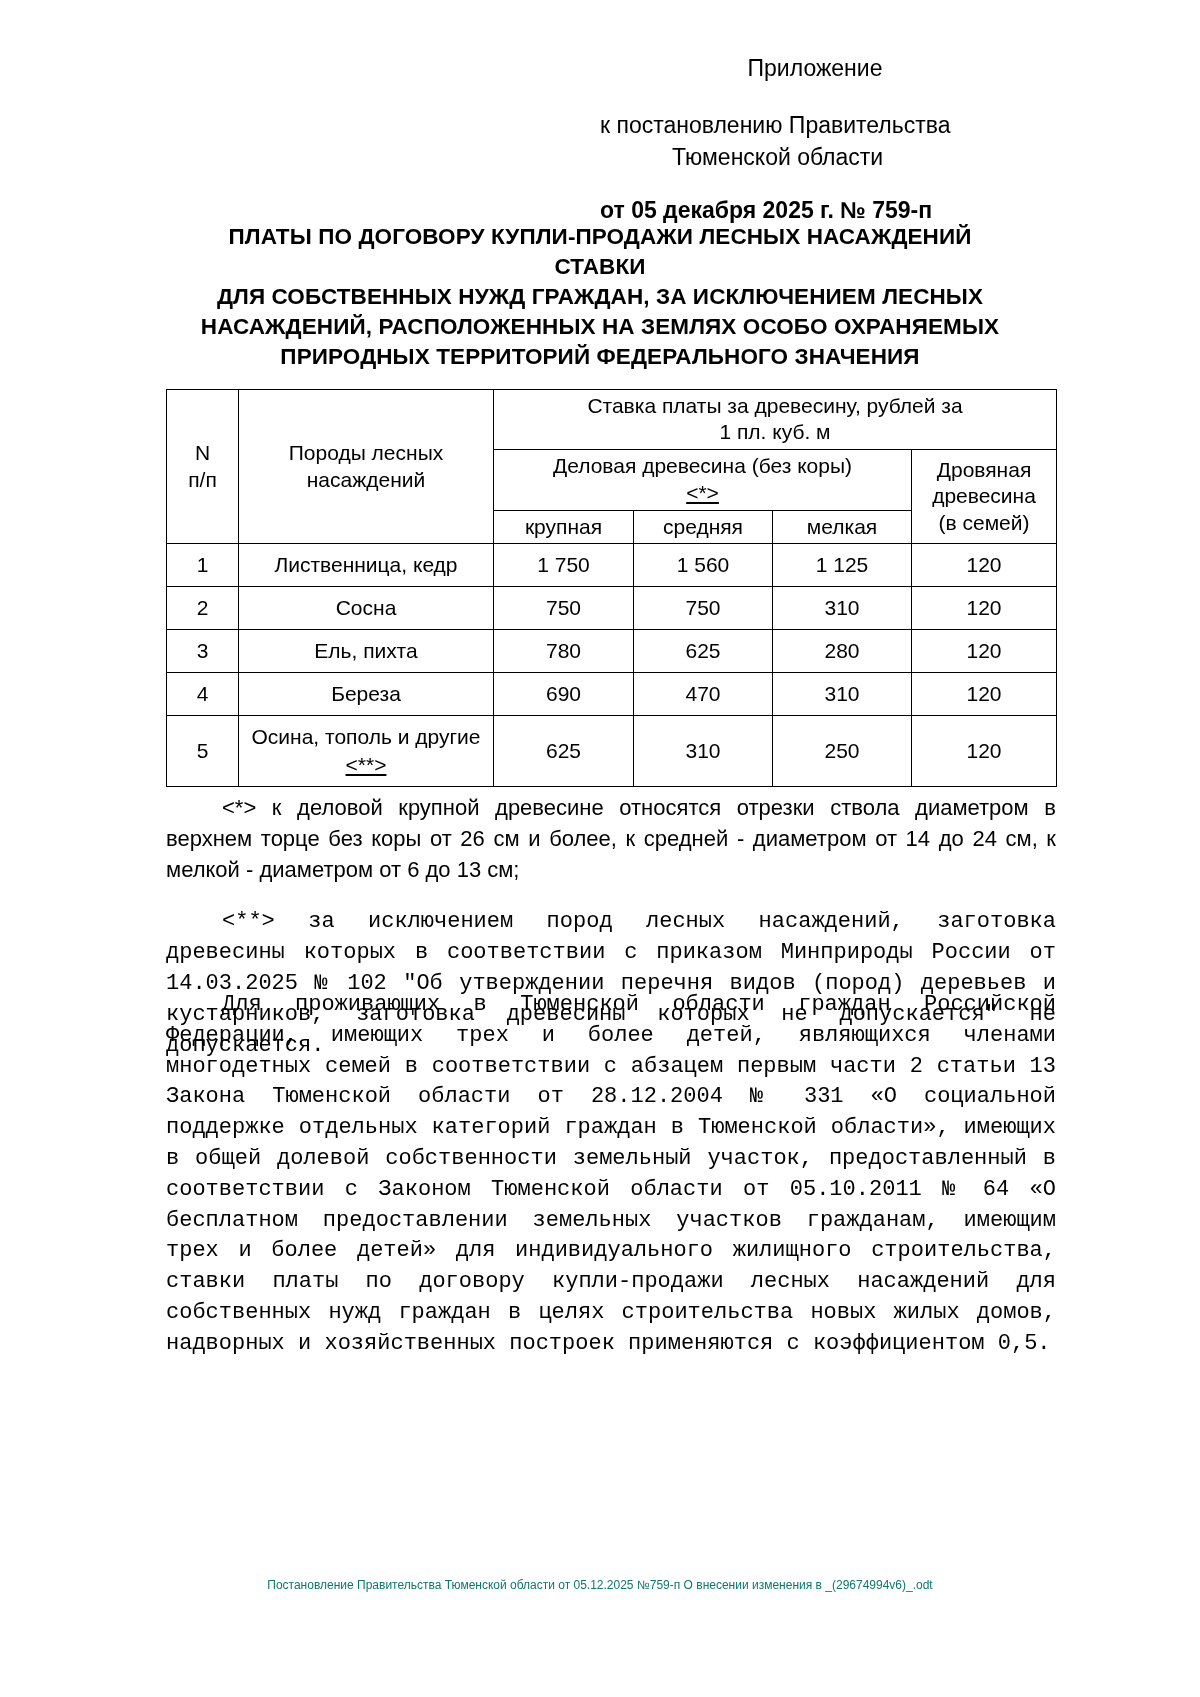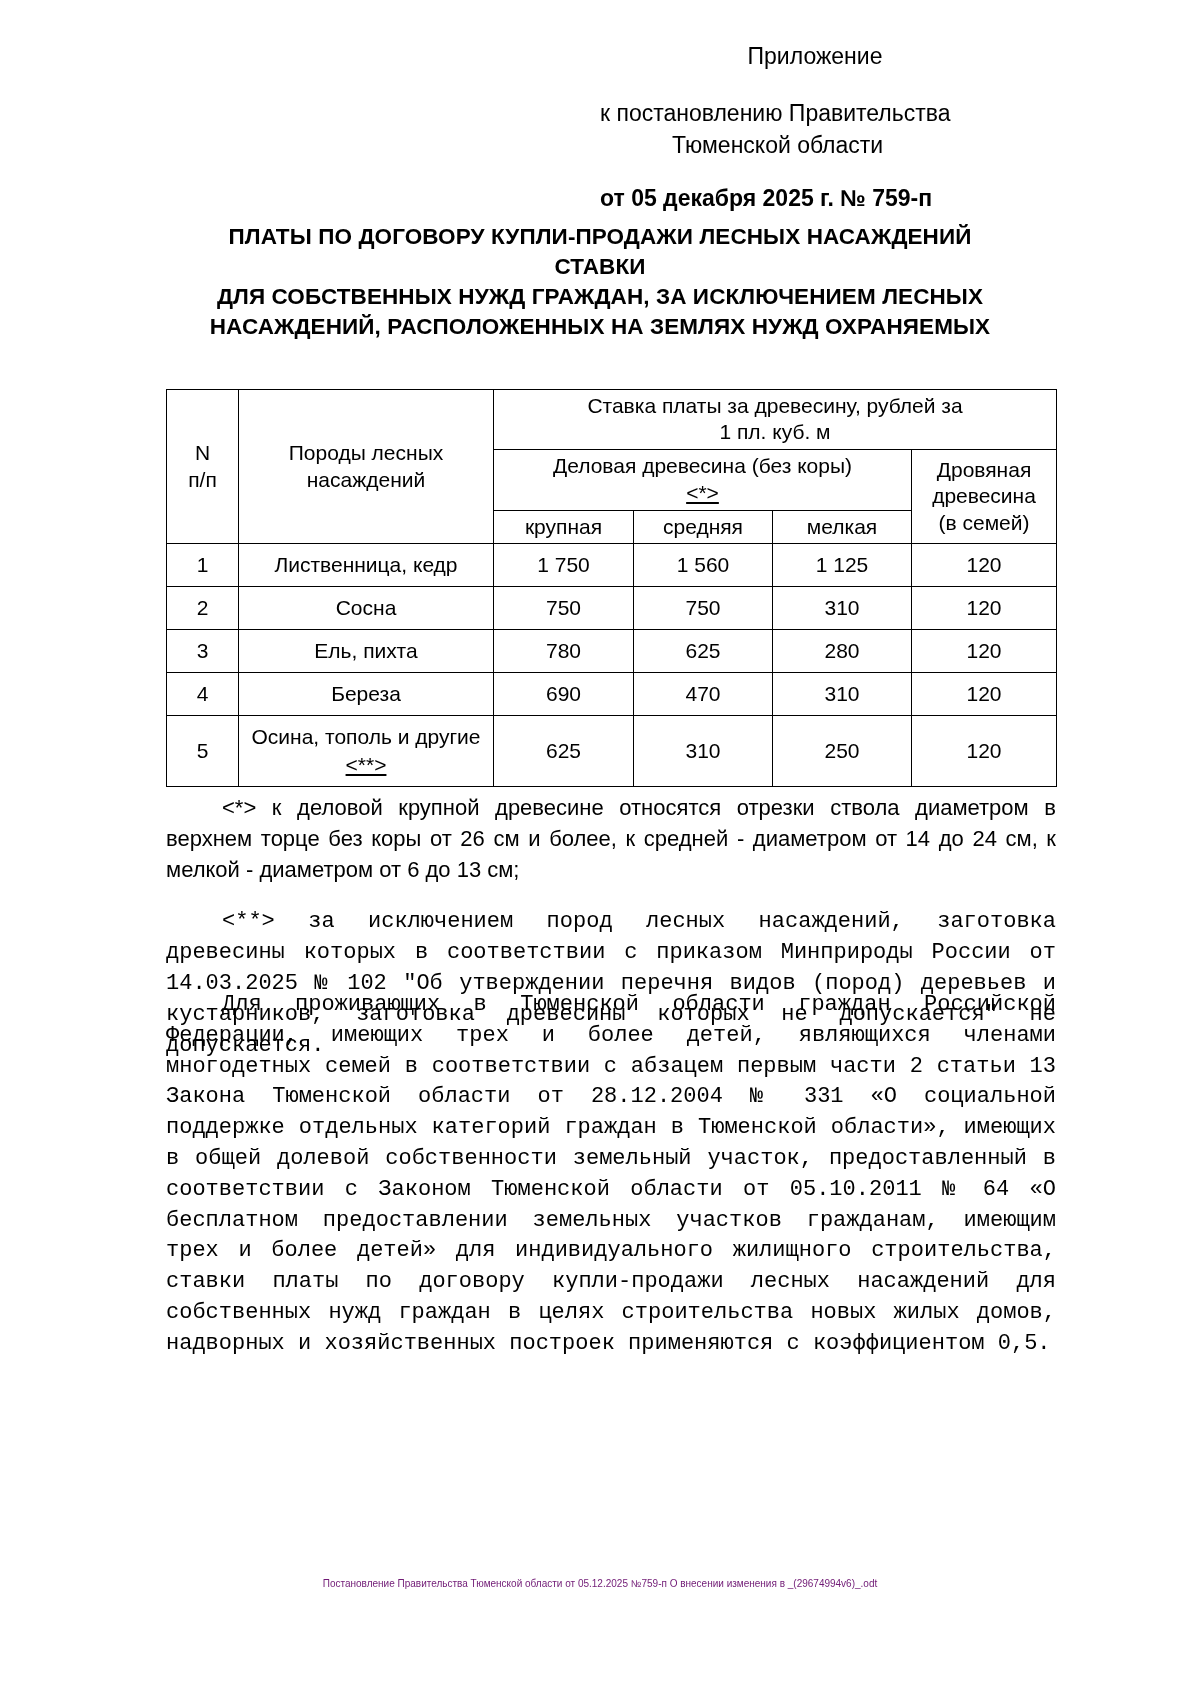--- a/index.html
+++ b/index.html
@@ -21,21 +21,21 @@
     background: #ffffff;
     box-sizing: border-box;
     padding: 0;
     overflow: hidden;
   }
 
   
   .appendix-block {
     position: absolute;
     left: 600px;
-    top: 40px;
+    top: 52px;
     width: 480px;
     font-size: 23px;
     line-height: 1.42;
   }
   .appendix-line-centered {
     text-align: center;
     width: 430px;
   }
   .appendix-line {
     text-align: left;
@@ -120,41 +120,42 @@
   #notes { top: 793px; }
   #main-para { top: 990px; }
 
   
   .footer {
     position: absolute;
     left: 0;
     top: 1578px;
     width: 1200px;
     text-align: center;
-    font-size: 10px;
-    color: #701a75;
+    font-size: 12px;
+    color: #0f766e;
   }
 </style>
 </head>
 <body>
 
 <div class="page">
 
   <div class="appendix-block">
     <div class="appendix-line-centered">Приложение</div>
     <div class="appendix-line" style="margin-top:24px">к постановлению Правительства</div>
     <div class="appendix-sub">Тюменской области</div>
     <div class="appendix-date">от 05 декабря 2025 г. № 759-п</div>
   </div>
 
   <div class="doc-title">
     <span class="t-head">ПЛАТЫ ПО ДОГОВОРУ КУПЛИ-ПРОДАЖИ ЛЕСНЫХ НАСАЖДЕНИЙ</span>
     <span class="t-head">СТАВКИ</span>
     <span class="t-head">ДЛЯ СОБСТВЕННЫХ НУЖД ГРАЖДАН, ЗА ИСКЛЮЧЕНИЕМ ЛЕСНЫХ</span>
-    <span class="t-head">НАСАЖДЕНИЙ, РАСПОЛОЖЕННЫХ НА ЗЕМЛЯХ НУЖД ОХРАНЯЕМЫХ</span>
+    <span class="t-head">НАСАЖДЕНИЙ, РАСПОЛОЖЕННЫХ НА ЗЕМЛЯХ ОСОБО ОХРАНЯЕМЫХ</span>
+    <span class="t-head">ПРИРОДНЫХ ТЕРРИТОРИЙ ФЕДЕРАЛЬНОГО ЗНАЧЕНИЯ</span>
   </div>
 
   <table class="rates-table">
     <colgroup>
       <col class="col-n">
         <col class="col-sp">
         <col class="col-k">
         <col class="col-s">
         <col class="col-m">
         <col class="col-d">

